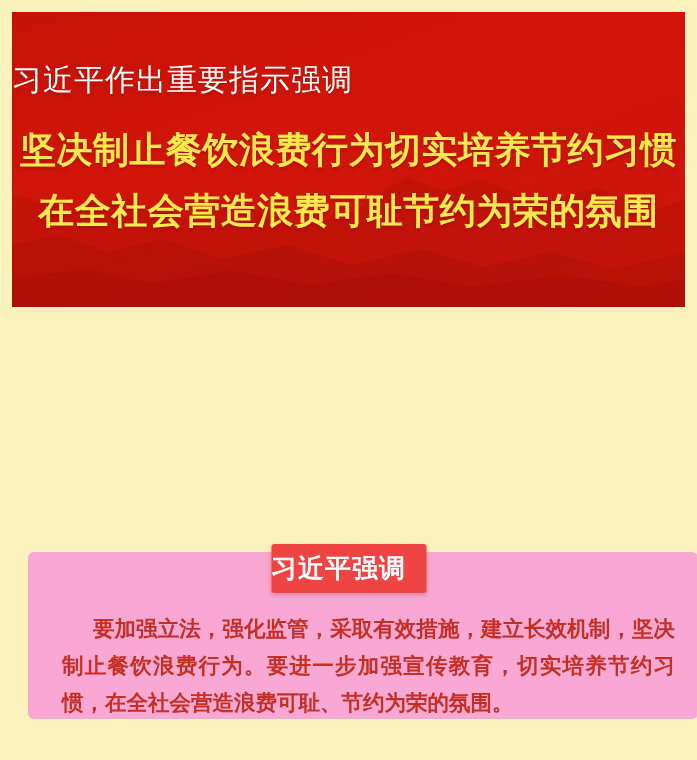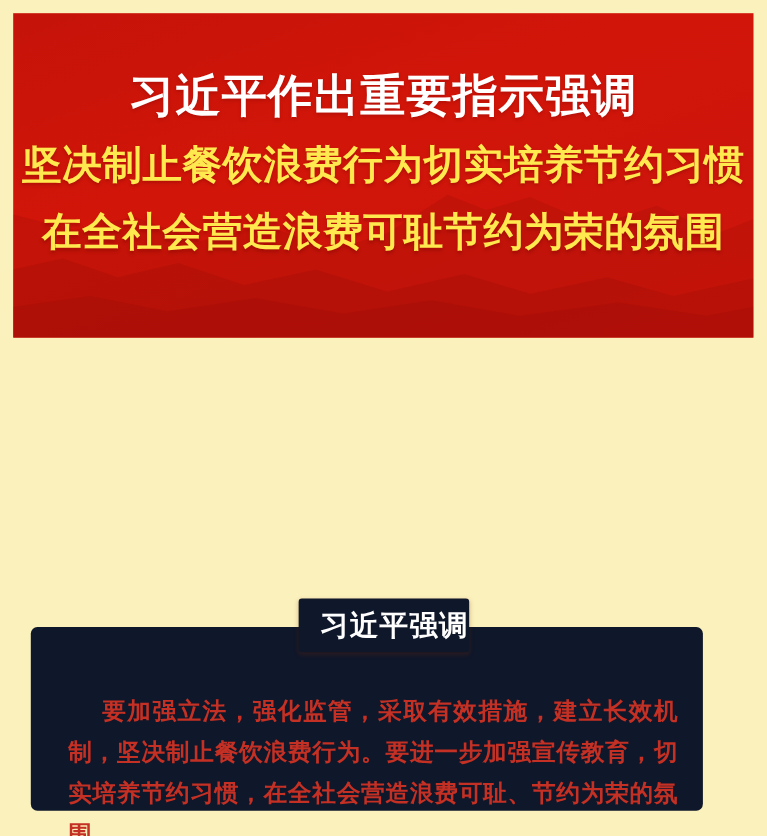--- a/index.html
+++ b/index.html
@@ -16,50 +16,50 @@
   .banner{
     position:absolute;left:12px;top:12px;width:673px;height:295px;
     background:linear-gradient(160deg,#c51309 0%,#d21509 40%,#cd150c 75%,#d3170a 100%);
     overflow:hidden;
   }
   .mountains{
     position:absolute;left:0;bottom:0;width:673px;height:150px;display:block;
   }
   .banner-title{
     position:absolute;left:0;top:48px;width:100%;
-    text-align:center;color:#ffffff;
-    font-size:41px;font-weight:bold;letter-spacing:1px;
+    text-align:left;color:#ffffff;
+    font-size:30px;font-weight:normal;letter-spacing:1px;
     text-shadow:0 2px 3px rgba(100,0,0,.25);
   }
   .banner-sub{
     position:absolute;left:0;width:100%;text-align:center;
     color:#ffe94e;font-size:36px;font-weight:bold;letter-spacing:0.5px;
     text-shadow:0 2px 3px rgba(100,0,0,.3);
   }
   .banner-sub.line1{top:114px;}
   .banner-sub.line2{top:175px;text-align:center;}
 
   
   .article{
     position:absolute;left:48px;top:344px;width:602px;
     color:#3d3b36;
     font-size:21px;line-height:36px;
     text-align:justify;text-indent:31px;
   }
 
   
   .quote-card{
-    position:absolute;left:28px;top:570px;width:611px;height:167px;
-    background:#0f172a;border-radius:6px;z-index:1;
+    position:absolute;left:28px;top:552px;width:670px;height:167px;
+    background:#f9a8d4;border-radius:6px;z-index:1;
   }
   .badge{
     position:absolute;left:50%;top:544px;transform:translateX(-50%);
     width:155px;height:49px;z-index:2;
-    background:#0f172a;border-radius:3px;
-    display:flex;align-items:center;justify-content:flex-end;
+    background:#ef4444;border-radius:3px;
+    display:flex;align-items:center;justify-content:flex-start;
     color:#ffffff;font-size:26px;font-weight:bold;letter-spacing:1px;
     box-shadow:0 2px 4px rgba(120,40,0,.25);
   }
   .quote-text{
     position:absolute;left:34px;right:23px;top:37px;
     color:#c43024;
     font-size:21.5px;font-weight:bold;line-height:37px;
     text-align:justify;text-indent:31px;
   }
 </style>

